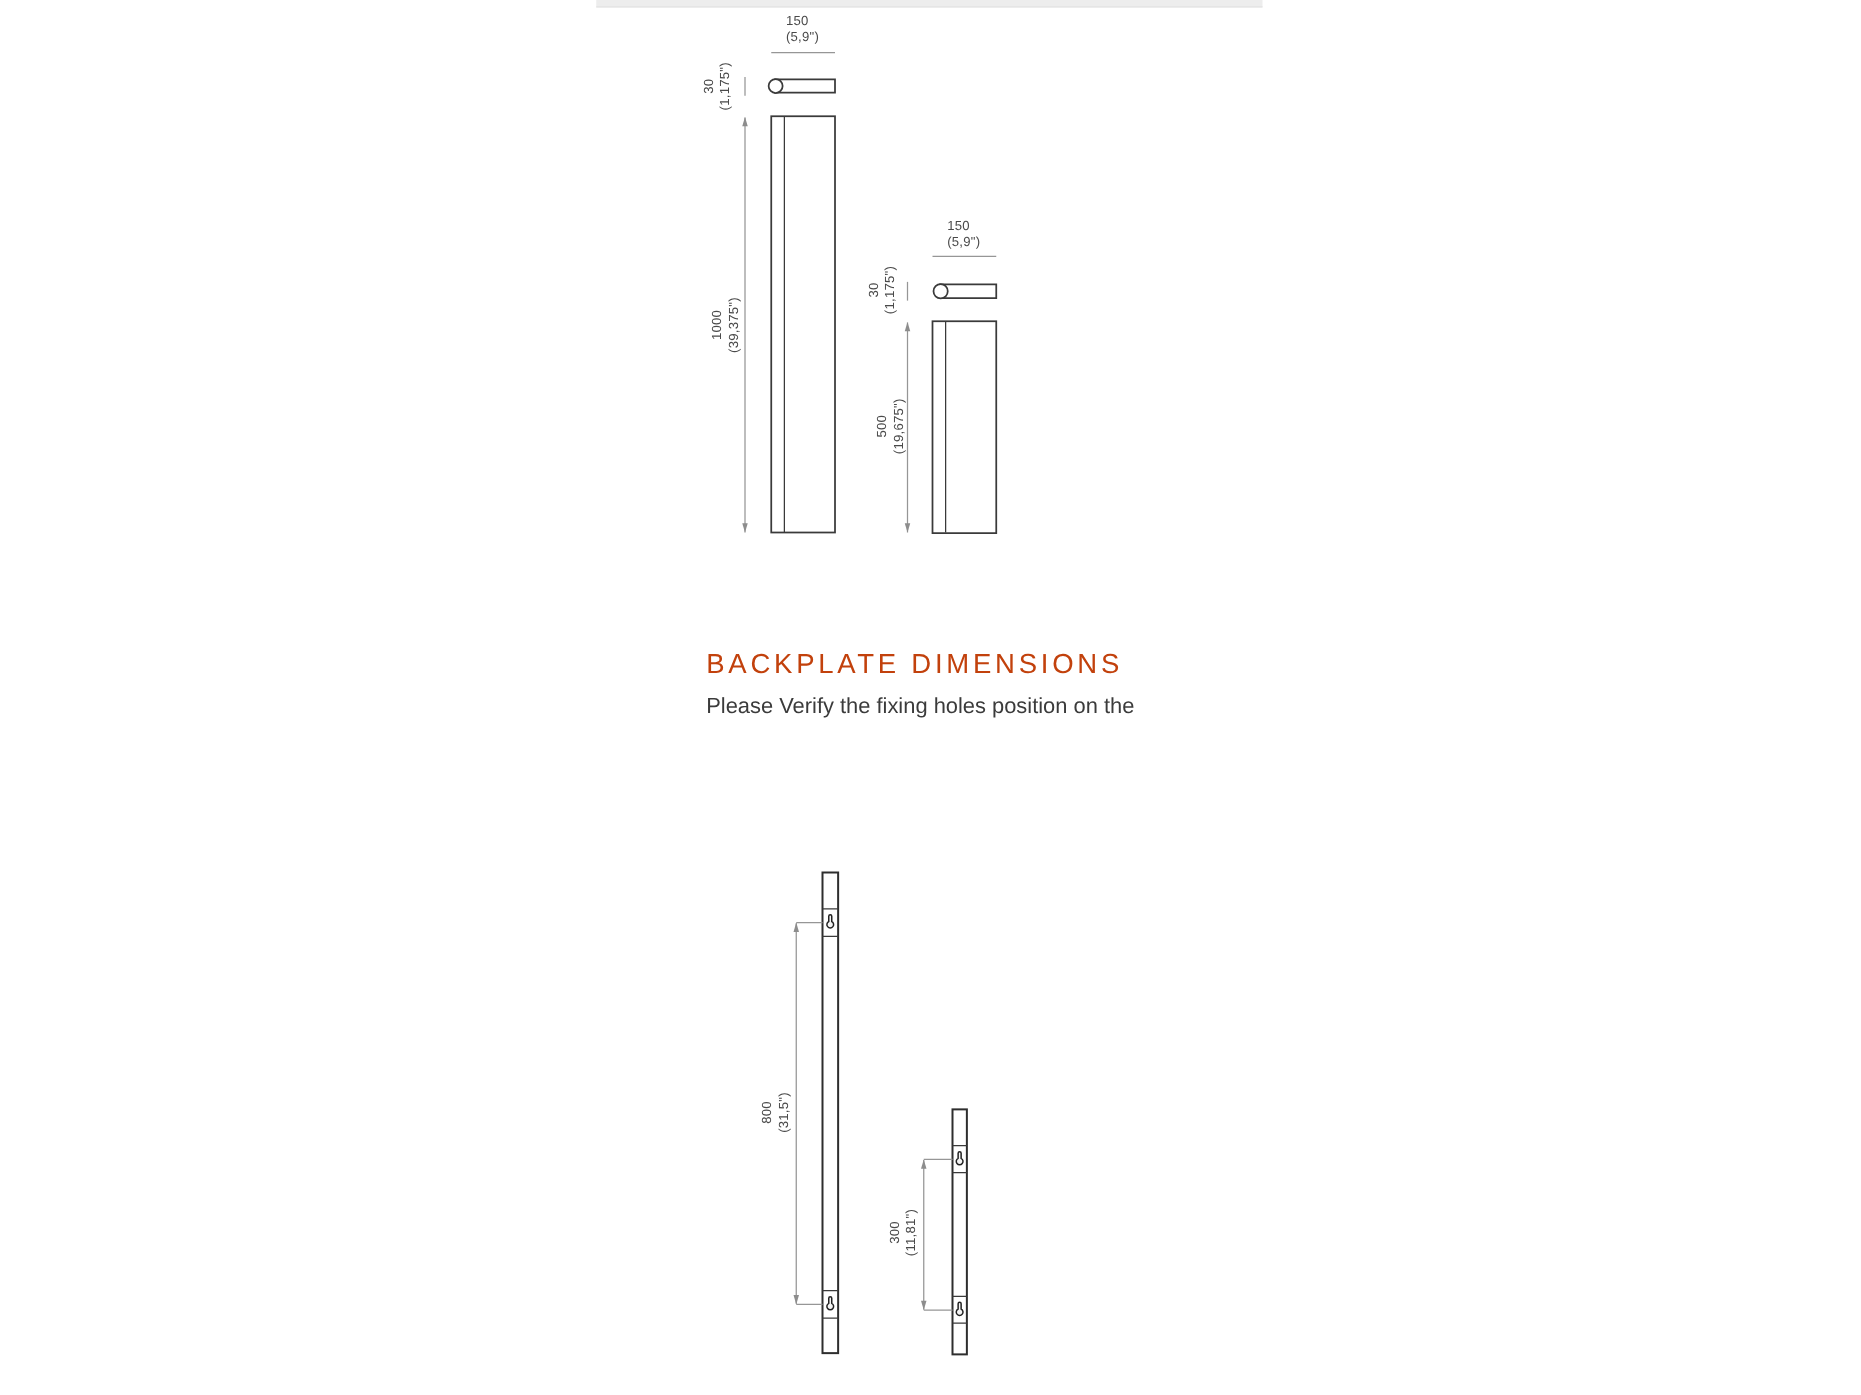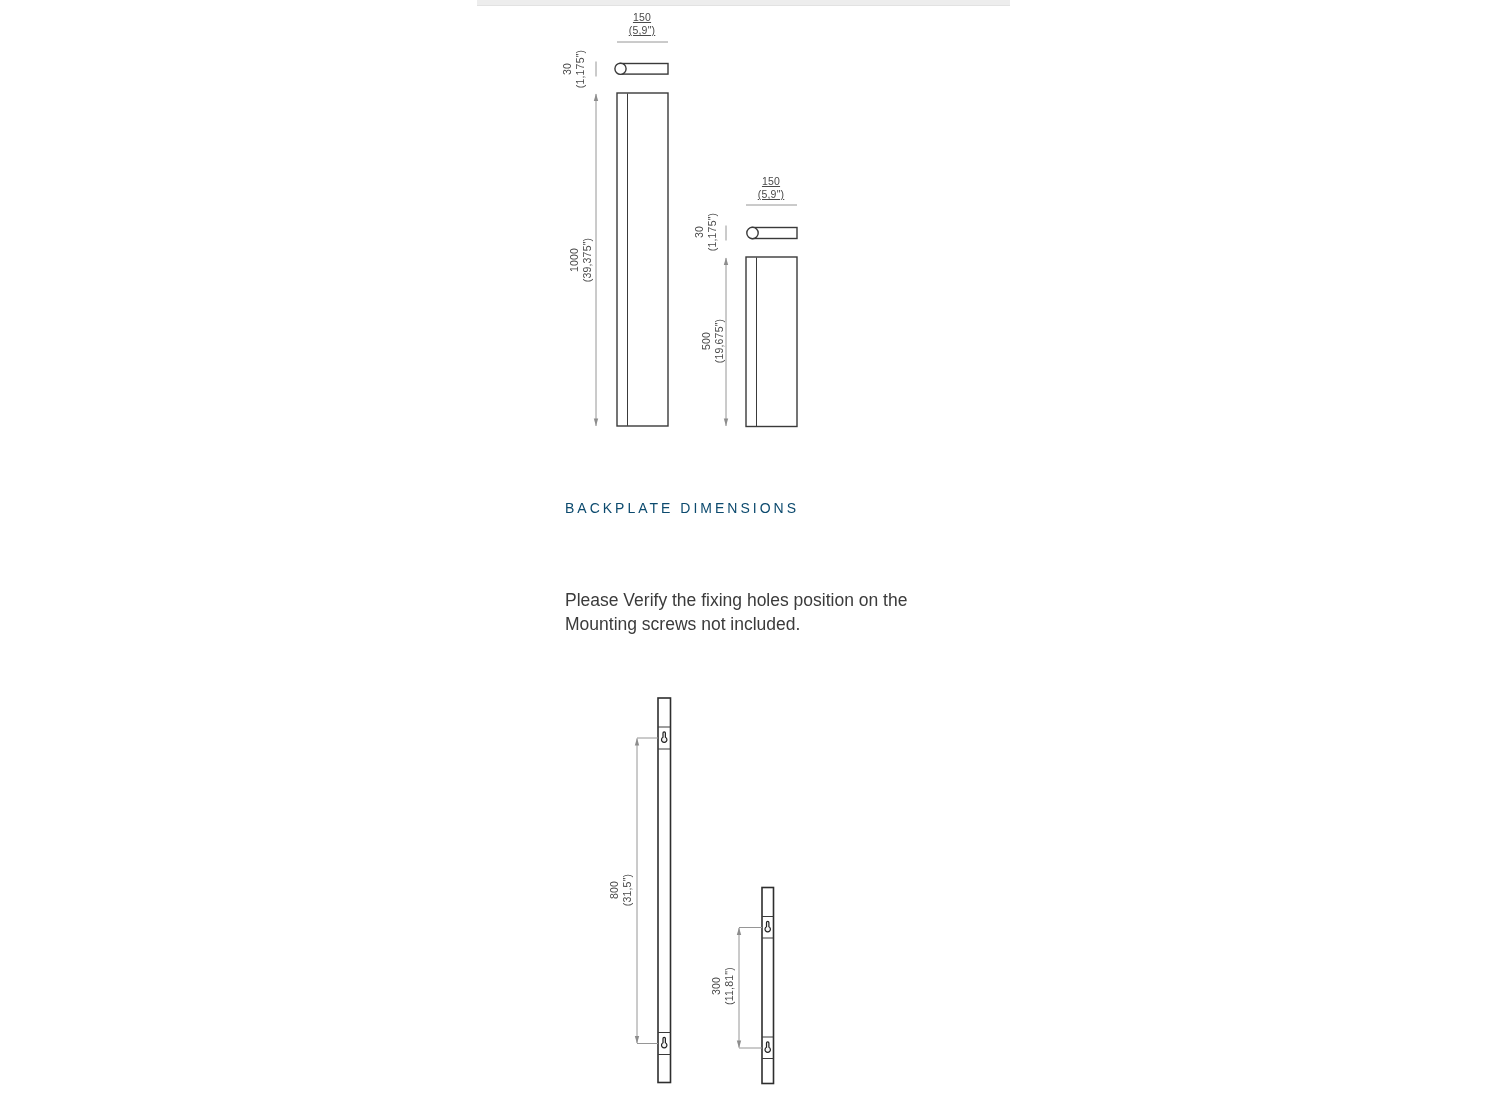--- a/index.html
+++ b/index.html
@@ -16,37 +16,37 @@
   }
   svg.linework{position:absolute;left:0;top:0;}
   .part{fill:#ffffff;stroke:#3a3a3a;stroke-width:1.4;}
   .part-thick{fill:#ffffff;stroke:#2e2e2e;stroke-width:1.6;}
   .edge{stroke:#3a3a3a;stroke-width:1;fill:none;}
   .dim{stroke:#969696;stroke-width:1;fill:none;}
   .dim-arrow{fill:#8d8d8d;stroke:none;}
   .keyhole{fill:#f4f4f4;stroke:#222222;stroke-width:1.2;}
   .hlabel{
     position:absolute;transform:translateX(-50%);
-    text-align:center;font-size:10.5px;line-height:13px;color:#4a4a4a;
-    white-space:nowrap;letter-spacing:0.2px;text-decoration:underline;
+    font-size:10.5px;line-height:13px;color:#4a4a4a;
+    white-space:nowrap;letter-spacing:0.2px;
   }
   .vlabel{
     position:absolute;transform:translate(-50%,-50%) rotate(-90deg);
     text-align:center;font-size:10.5px;line-height:13px;color:#4a4a4a;
     white-space:nowrap;letter-spacing:0.2px;
   }
   .hlabel span,.vlabel span{display:block;}
   .section-heading{
-    position:absolute;left:565px;top:500px;
-    font-size:14px;letter-spacing:3px;color:#0c4a6e;font-weight:400;
+    position:absolute;left:565px;top:518px;
+    font-size:22px;letter-spacing:3px;color:#c2410c;font-weight:400;
     white-space:nowrap;
   }
   .note{
     position:absolute;left:565px;top:553px;
-    font-size:17.5px;line-height:23.5px;color:#3b3b3b;font-weight:400;margin-top:36px;
+    font-size:17.5px;line-height:23.5px;color:#3b3b3b;font-weight:400;
   }
   .note div{white-space:nowrap;}
 </style>
 </head>
 <body>
 
 <div class="page">
 
   <div class="top-strip"></div>
 
@@ -159,16 +159,15 @@
   </div>
   <div class="vlabel" style="left:723px;top:986px">
     <span>300</span>
     <span>(11,81")</span>
   </div>
 
   <h2 class="section-heading" style="margin:0">BACKPLATE DIMENSIONS</h2>
 
   <div class="note">
     <div>Please Verify the fixing holes position on the</div>
-    <div>Mounting screws not included.</div>
   </div>
 
 </div>
 
 </body></html>

